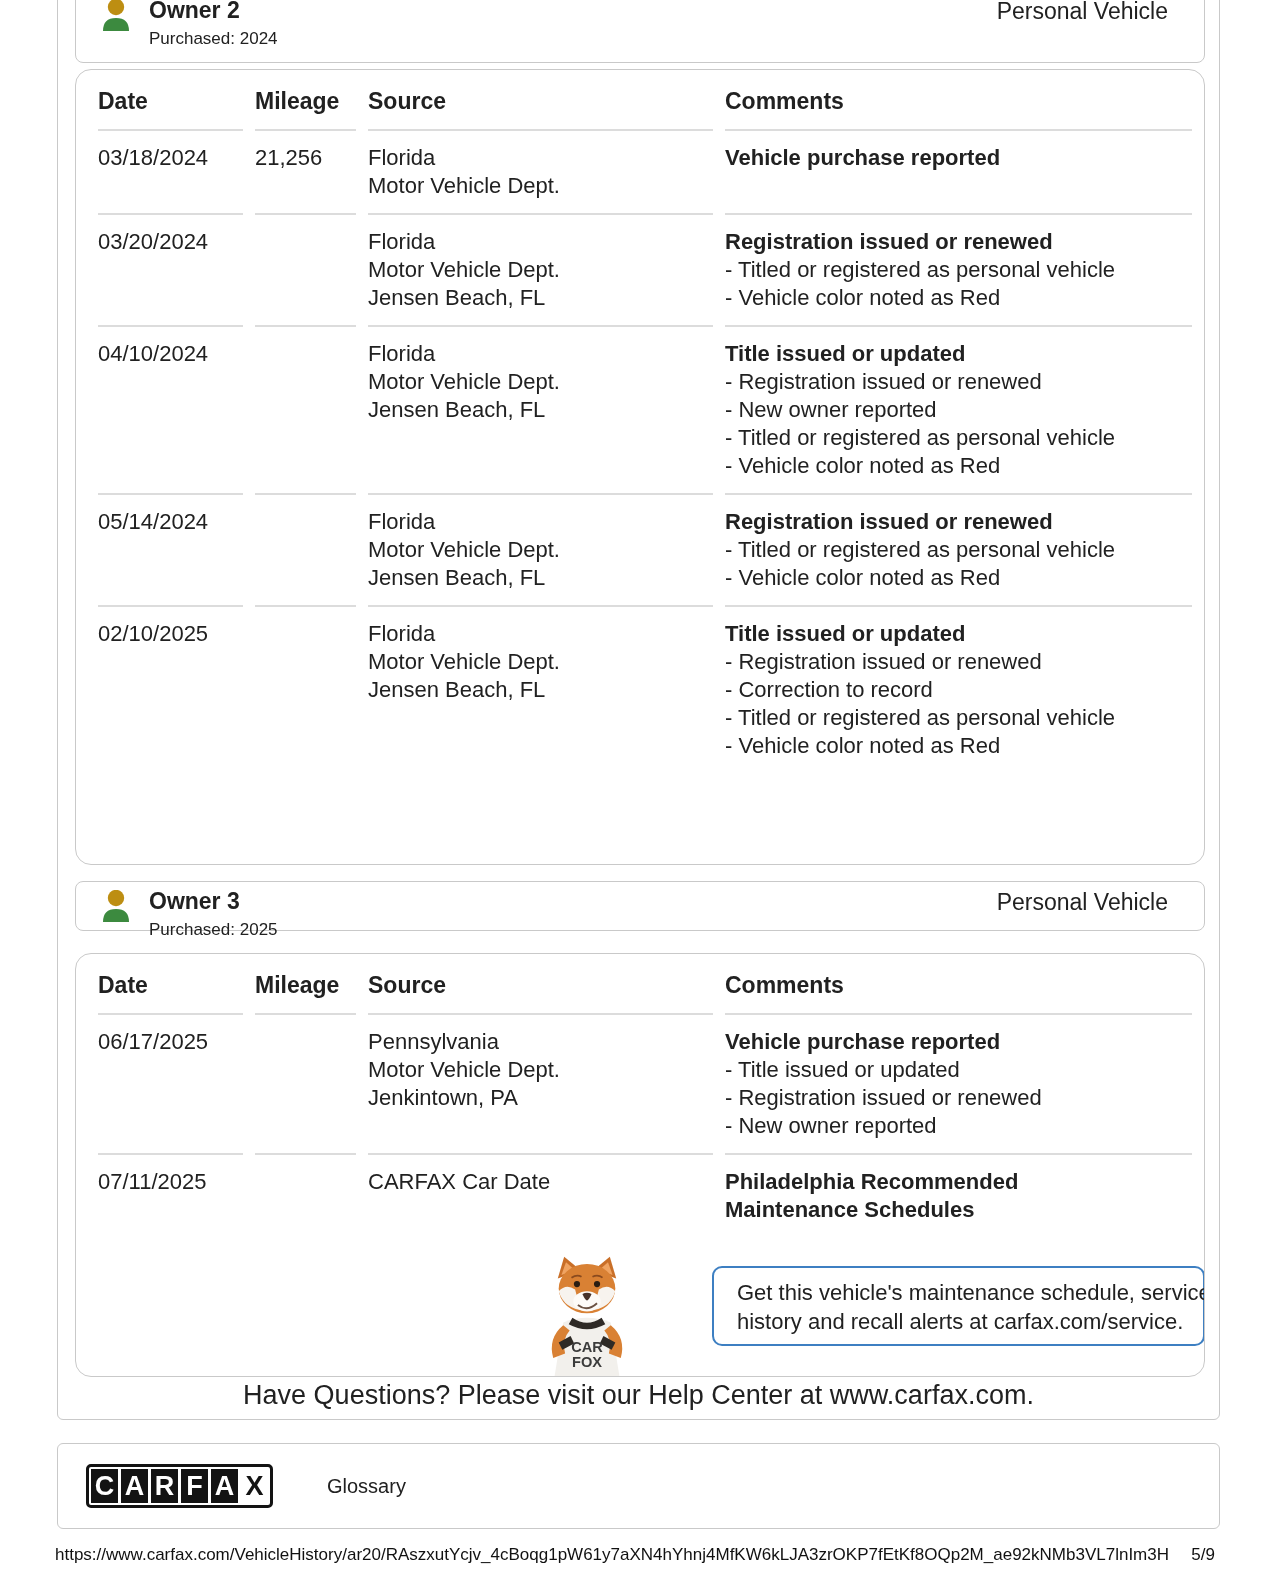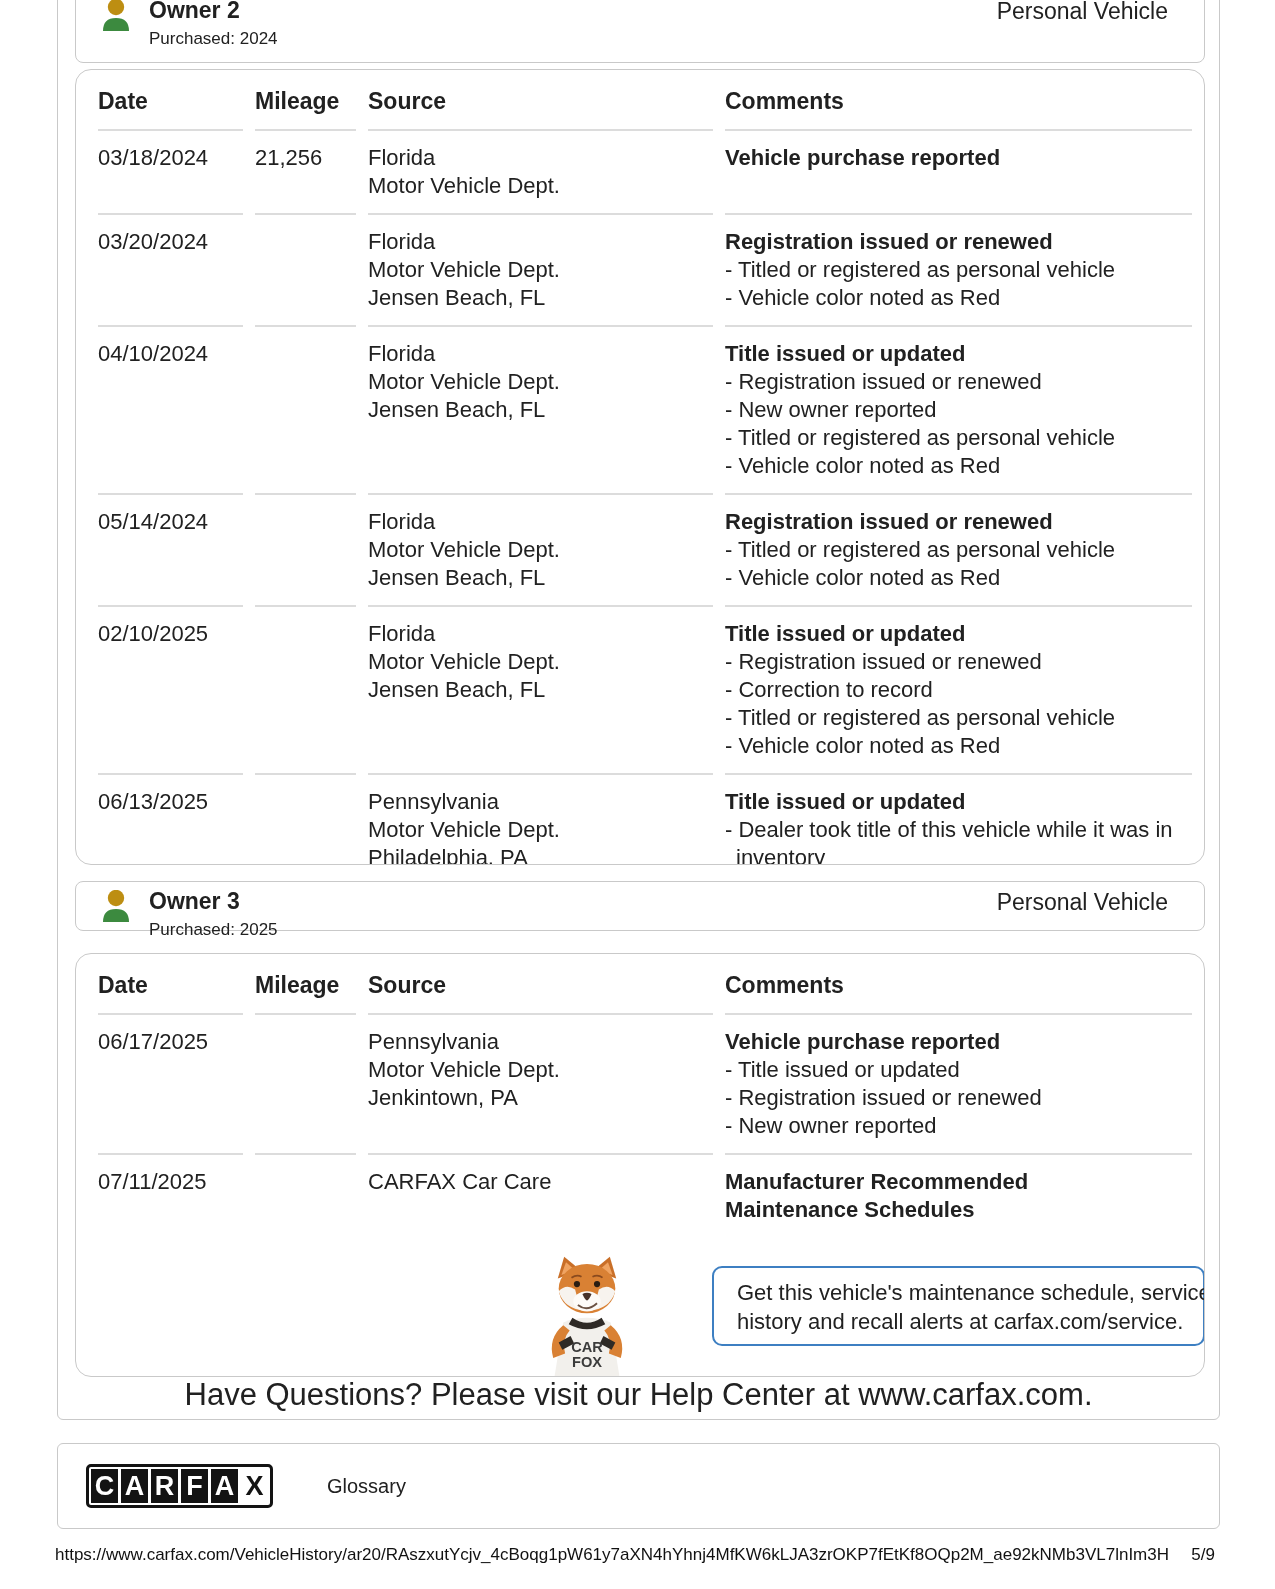--- a/index.html
+++ b/index.html
@@ -45,21 +45,21 @@
 
   .fox { position:absolute; left:455px; bottom:-3px; width:112px; height:126px; }
   .callout {
     position:absolute; left:636px; top:312px; width:493px; height:80px; box-sizing:border-box;
     border:2px solid #3d7fc2; border-radius:10px; padding:10px 0 0 23px;
     font-size:22px; line-height:29px; background:#fff;
   }
   .callout div { white-space:nowrap; }
 
   .help-line { position:absolute; left:0; width:100%; top:1404px; text-align:center;
-    font-size:31px; line-height:28px; }
+    font-size:27px; line-height:28px; }
 
   .glossary {
     position:absolute; left:57px; top:1443px; width:1163px; height:86px; box-sizing:border-box;
     border:1px solid #c9c9c9; border-radius:6px; background:#fff;
     display:flex; align-items:center; padding-left:28px;
   }
   .cfx-logo {
     display:flex; gap:3px; border:3px solid #131313; border-radius:5px;
     padding:2px; background:#fff; flex:0 0 auto;
   }
@@ -174,33 +174,20 @@
           <div class="src-line">Jensen Beach, FL</div>
         </td>
         <td>
           <div class="c-title">Title issued or updated</div>
           <div class="c-item">- Registration issued or renewed</div>
           <div class="c-item">- Correction to record</div>
           <div class="c-item">- Titled or registered as personal vehicle</div>
           <div class="c-item">- Vehicle color noted as Red</div>
         </td>
       </tr>
-      <tr>
-        <td>06/13/2025</td>
-        <td></td>
-        <td>
-          <div class="src-line">Pennsylvania</div>
-          <div class="src-line">Motor Vehicle Dept.</div>
-          <div class="src-line">Philadelphia, PA</div>
-        </td>
-        <td>
-          <div class="c-title">Title issued or updated</div>
-          <div class="c-item">- Dealer took title of this vehicle while it was in inventory</div>
-        </td>
-      </tr>
     </tbody>
       </table>
   </div>
 
   <div class="hdr-box o3">
     <svg class="person-icon" viewBox="0 0 30 33">
       <circle cx="15" cy="8" r="8.2" fill="#bd8e12"></circle>
       <path d="M2,32 q0,-13 13,-13 q13,0 13,13 z" fill="#3c8a3f"></path>
     </svg>
     <div class="owner-text">
@@ -237,24 +224,24 @@
           <div class="c-title">Vehicle purchase reported</div>
           <div class="c-item">- Title issued or updated</div>
           <div class="c-item">- Registration issued or renewed</div>
           <div class="c-item">- New owner reported</div>
         </td>
       </tr>
       <tr>
         <td>07/11/2025</td>
         <td></td>
         <td>
-          <div class="src-line">CARFAX Car Care</div>
-        </td>
-        <td>
-          <div class="c-title">Manufacturer Recommended</div>
+          <div class="src-line">CARFAX Car Date</div>
+        </td>
+        <td>
+          <div class="c-title">Philadelphia Recommended</div>
           <div class="c-title">Maintenance Schedules</div>
         </td>
       </tr>
     </tbody>
       </table>
 
     <svg class="fox" viewBox="0 0 120 138">
       <path d="M28,28 L35,4 L53,19 Z" fill="#c96f28"></path>
       <path d="M32,24 L37,10 L47,19 Z" fill="#f0a462"></path>
       <path d="M92,28 L85,4 L67,19 Z" fill="#c96f28"></path>

